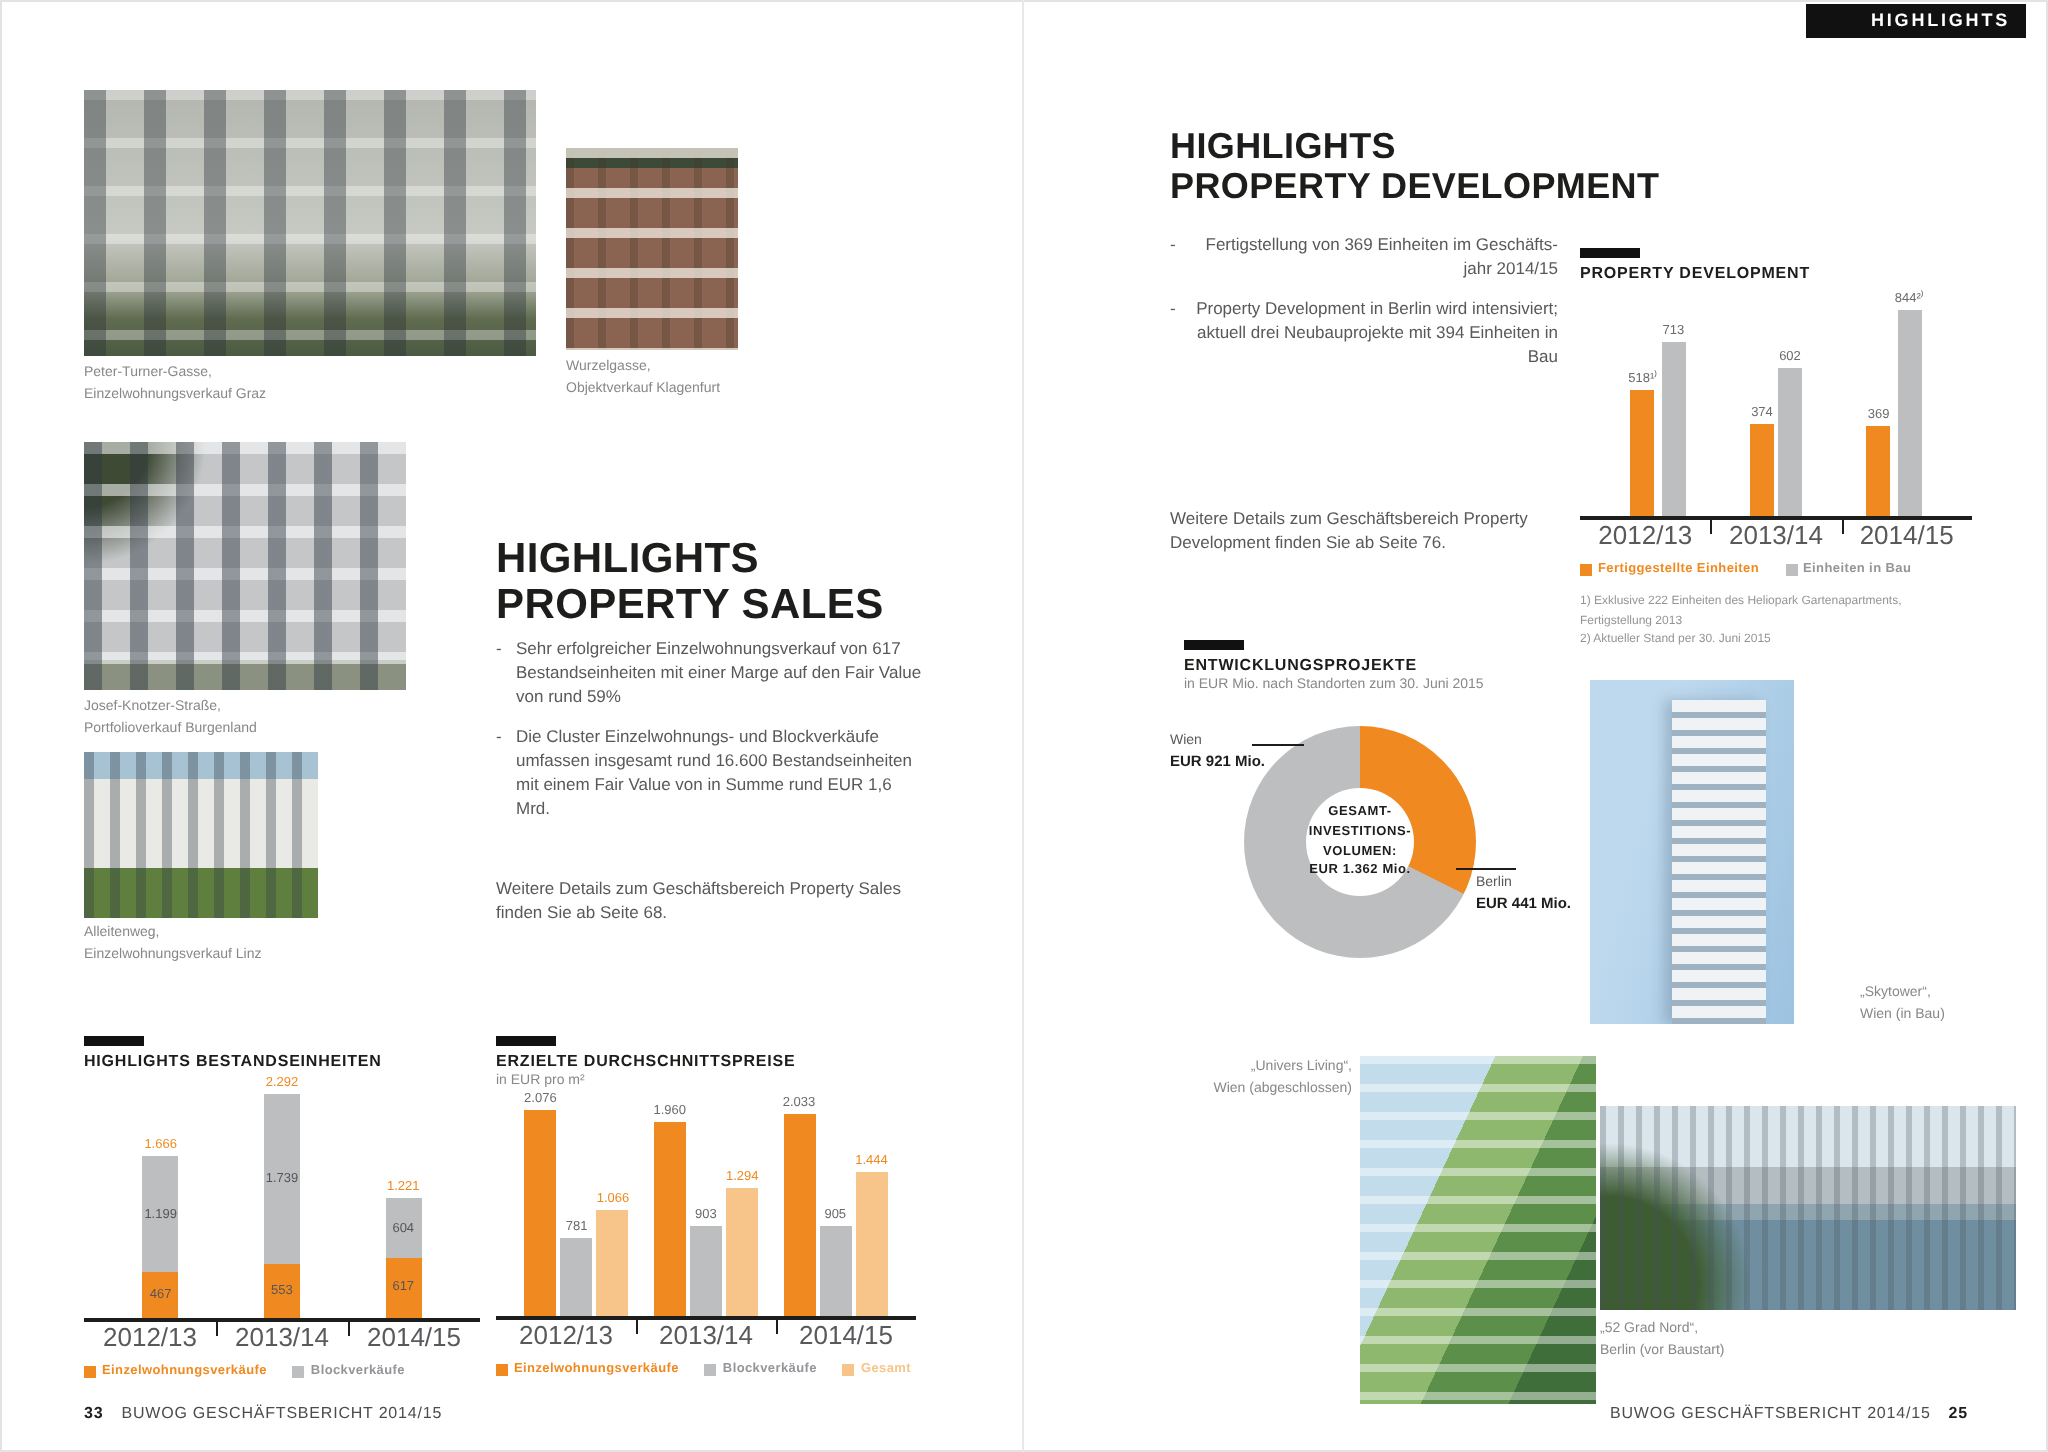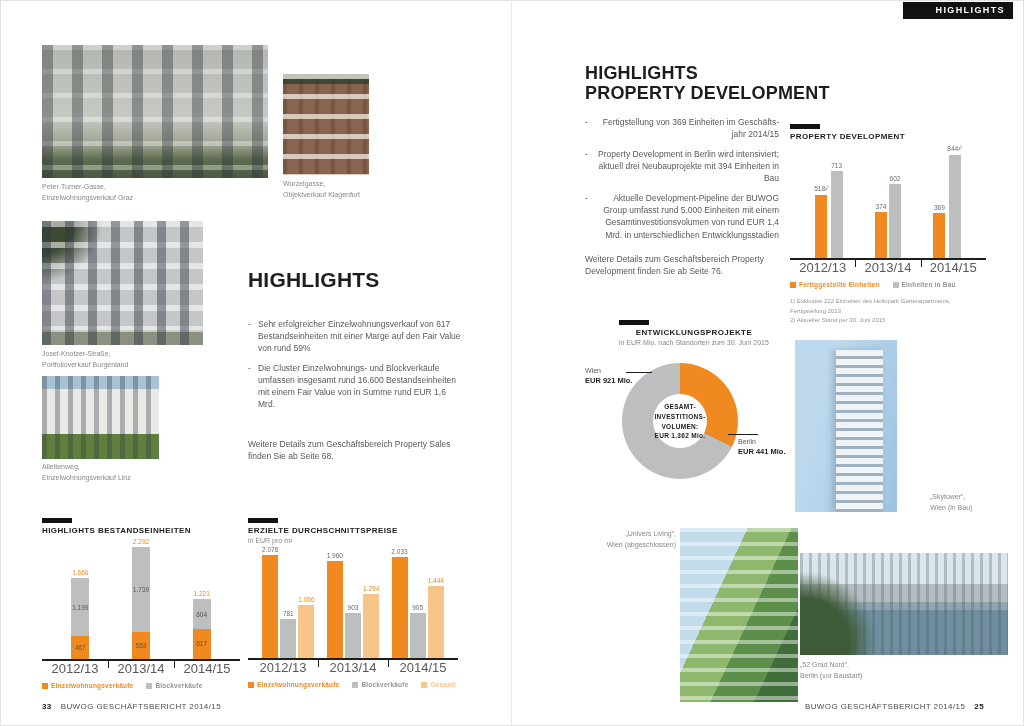--- a/index.html
+++ b/index.html
@@ -88,21 +88,21 @@
   .footnotes{margin-top:9px;font-size:6px;color:#939598;line-height:1.6;}
 
   #chart-a{left:42px;top:518px;width:198px;}
   #plot-a{height:117px;margin-top:6px;}
   #chart-b{left:248px;top:518px;width:210px;}
   #plot-b{height:109px;margin-top:4px;}
   #chart-c{left:790px;top:124px;width:196px;}
   #plot-c{height:110px;margin-top:6px;}
 
   
-  #donut-section-head{position:absolute;left:619px;top:320px;text-align:center;}
+  #donut-section-head{position:absolute;left:592px;top:320px;}
   .donut{position:absolute;left:622px;top:363px;width:116px;height:116px;border-radius:50%;}
   .donut-hole{position:absolute;left:50%;top:50%;width:54px;height:54px;margin:-27px 0 0 -27px;border-radius:50%;background:#fff;}
   .donut-center{position:absolute;left:50%;top:50%;transform:translate(-50%,-50%);width:86px;text-align:center;
     font-size:6.5px;font-weight:bold;letter-spacing:.3px;color:#1d1d1b;line-height:1.5;}
   .donut-callout{position:absolute;line-height:1.4;}
   .callout-city{font-size:7px;color:#58595b;}
   .callout-value{font-size:7.5px;font-weight:bold;color:#1d1d1b;}
   #callout-wien{left:585px;top:366px;}
   #callout-berlin{left:738px;top:437px;}
   .callout-line{position:absolute;height:1px;background:#1d1d1b;}
@@ -150,20 +150,21 @@
     </div>
 
     <div class="photo" id="photo-alleiten"></div>
     <div class="photo-caption" style="left:42px;top:462px;">
       <span class="cap-line">Alleitenweg,</span>
       <span class="cap-line">Einzelwohnungsverkauf Linz</span>
     </div>
 
     <div class="headline headline-left">
       <span class="cap-line">HIGHLIGHTS</span>
+      <span class="cap-line">PROPERTY SALES</span>
     </div>
 
     <div class="bullets bullets-left">
       <div class="bullet">Sehr erfolgreicher Einzelwohnungsverkauf von 617 Bestandseinheiten mit einer Marge auf den Fair Value von rund 59%</div>
       <div class="bullet">Die Cluster Einzelwohnungs- und Blockverkäufe umfassen insgesamt rund 16.600 Bestands­einheiten mit einem Fair Value von in Summe rund EUR 1,6 Mrd.</div>
     </div>
     <div class="note note-left">Weitere Details zum Geschäftsbereich Property Sales finden Sie ab Seite 68.</div>
 
     <div class="chart" id="chart-a">
       <div class="chart-tab"></div>
@@ -290,21 +291,20 @@
 
   <div>
     <div class="headline headline-right">
       <span class="cap-line">HIGHLIGHTS</span>
       <span class="cap-line">PROPERTY DEVELOPMENT</span>
     </div>
 
     <div class="bullets bullets-right">
       <div class="bullet">Fertigstellung von 369 Einheiten im Geschäfts­jahr 2014/15</div>
       <div class="bullet">Property Development in Berlin wird intensiviert; aktuell drei Neubauprojekte mit 394 Einheiten in Bau</div>
-      <div class="bullet">Aktuelle Development-Pipeline der BUWOG Group umfasst rund 5.000 Einheiten mit einem Gesamtinvestitionsvolumen von rund EUR 1,4 Mrd. in unterschiedlichen Entwicklungsstadien</div>
     </div>
     <div class="note note-right">Weitere Details zum Geschäftsbereich Property Development finden Sie ab Seite 76.</div>
 
     <div class="chart" id="chart-c">
       <div class="chart-tab"></div>
       <div class="chart-title">PROPERTY DEVELOPMENT</div>
       <div class="plot" id="plot-c">
           <div class="bar-group">
             <div class="bar-col">
               <div class="bar-label" style="color: rgb(106, 107, 109);">518¹⁾</div>

